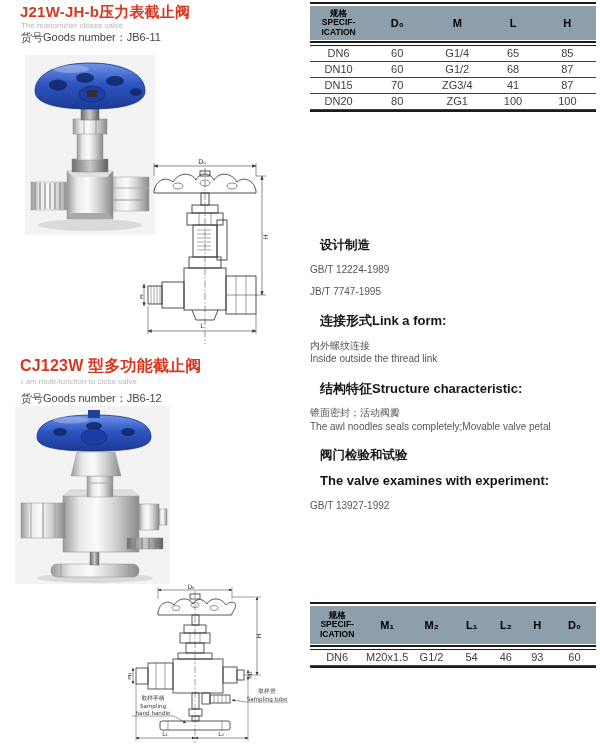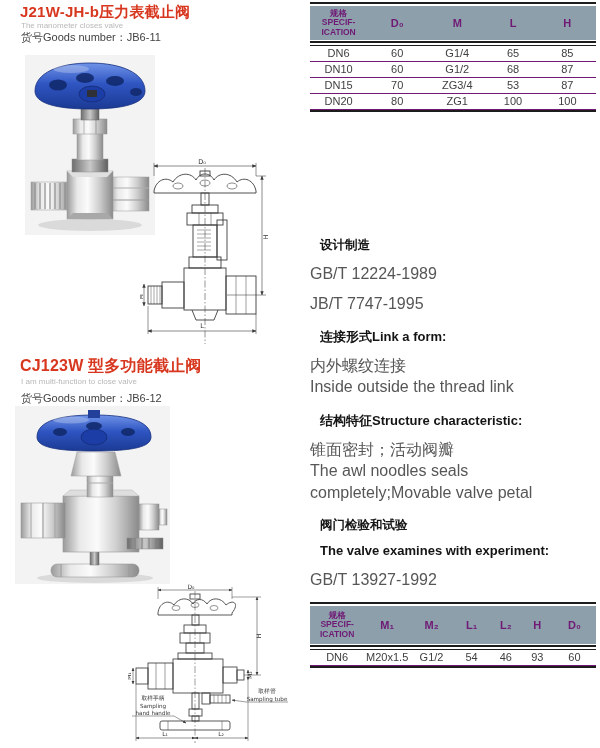--- a/index.html
+++ b/index.html
@@ -13,40 +13,40 @@
   #p1-goods{position:absolute;left:21px;top:30px;font-size:11px;color:#424242;}
   #p2-title{left:20px;top:356px;font-size:16px;}
   #p2-sub{position:absolute;left:21px;top:377px;font-size:8px;color:#b8b8b8;}
   #p2-goods{position:absolute;left:21px;top:391px;font-size:11px;color:#424242;}
 
   
   .spec-table{position:absolute;left:310px;width:286px;}
   #table1{top:2px;}
   #table2{top:602px;}
   .tbl-top{height:2px;background:#1c1c1c;margin-bottom:2px;}
-  .tbl-head{display:flex;background:#8c9fab;color:#701a75;font-weight:bold;align-items:center;}
+  .tbl-head{display:flex;background:#8c9fab;color:#000000;font-weight:bold;align-items:center;}
   #table1 .tbl-head{height:34px;}
   #table2 .tbl-head{height:38px;}
   .th{text-align:center;font-size:11px;}
   .th-spec{font-size:8.5px;line-height:1.1;white-space:pre-line;font-weight:bold;}
   .dbl-rule{height:2px;border-top:2px solid #1c1c1c;border-bottom:1px solid #1c1c1c;margin-top:1px;}
   .tbl-row{display:flex;border-bottom:1px solid #701a75;}
   .tbl-row:last-of-type{border-bottom:none;}
   .td{font-size:11px;color:#3e3e3e;text-align:center;padding:1px 0 2px 0;}
   .tbl-bottom{height:2px;background:#1c1c1c;}
   
   .c1{width:20%}.c2{width:21%}.c3{width:21%}.c4{width:18%}.c5{width:20%}
   
   .d1{width:19%}.d2{width:16%}.d3{width:15%}.d4{width:13%}.d5{width:11%}.d6{width:11%}.d7{width:15%}
 
   
   #info{position:absolute;left:310px;top:228px;width:285px;}
   .info-h{font-size:13px;font-weight:bold;color:#141414;margin:10px;line-height:1.2;}
   .info-h-cn{font-size:12.5px;}
-  .info-b{font-size:16px;color:#565656;margin:0;line-height:1.35;}
+  .info-b{font-size:10px;color:#565656;margin:0;line-height:1.35;}
   .gap-s{margin-top:5px;}
   .gap-m{margin-top:8px;}
   .gap-l{margin-top:15px;}
 
   
   .fig{position:absolute;}
   svg text{font-family:"DejaVu Sans","Liberation Sans",sans-serif;}
 </style>
 </head>
 <body>
@@ -80,21 +80,21 @@
       <div class="td c1">DN10</div>
       <div class="td c2">60</div>
       <div class="td c3">G1/2</div>
       <div class="td c4">68</div>
       <div class="td c5">87</div>
     </div>
     <div class="tbl-row">
       <div class="td c1">DN15</div>
       <div class="td c2">70</div>
       <div class="td c3">ZG3/4</div>
-      <div class="td c4">53</div>
+      <div class="td c4">41</div>
       <div class="td c5">87</div>
     </div>
     <div class="tbl-row">
       <div class="td c1">DN20</div>
       <div class="td c2">80</div>
       <div class="td c3">ZG1</div>
       <div class="td c4">100</div>
       <div class="td c5">100</div>
     </div>
     <div class="tbl-bottom"></div>

